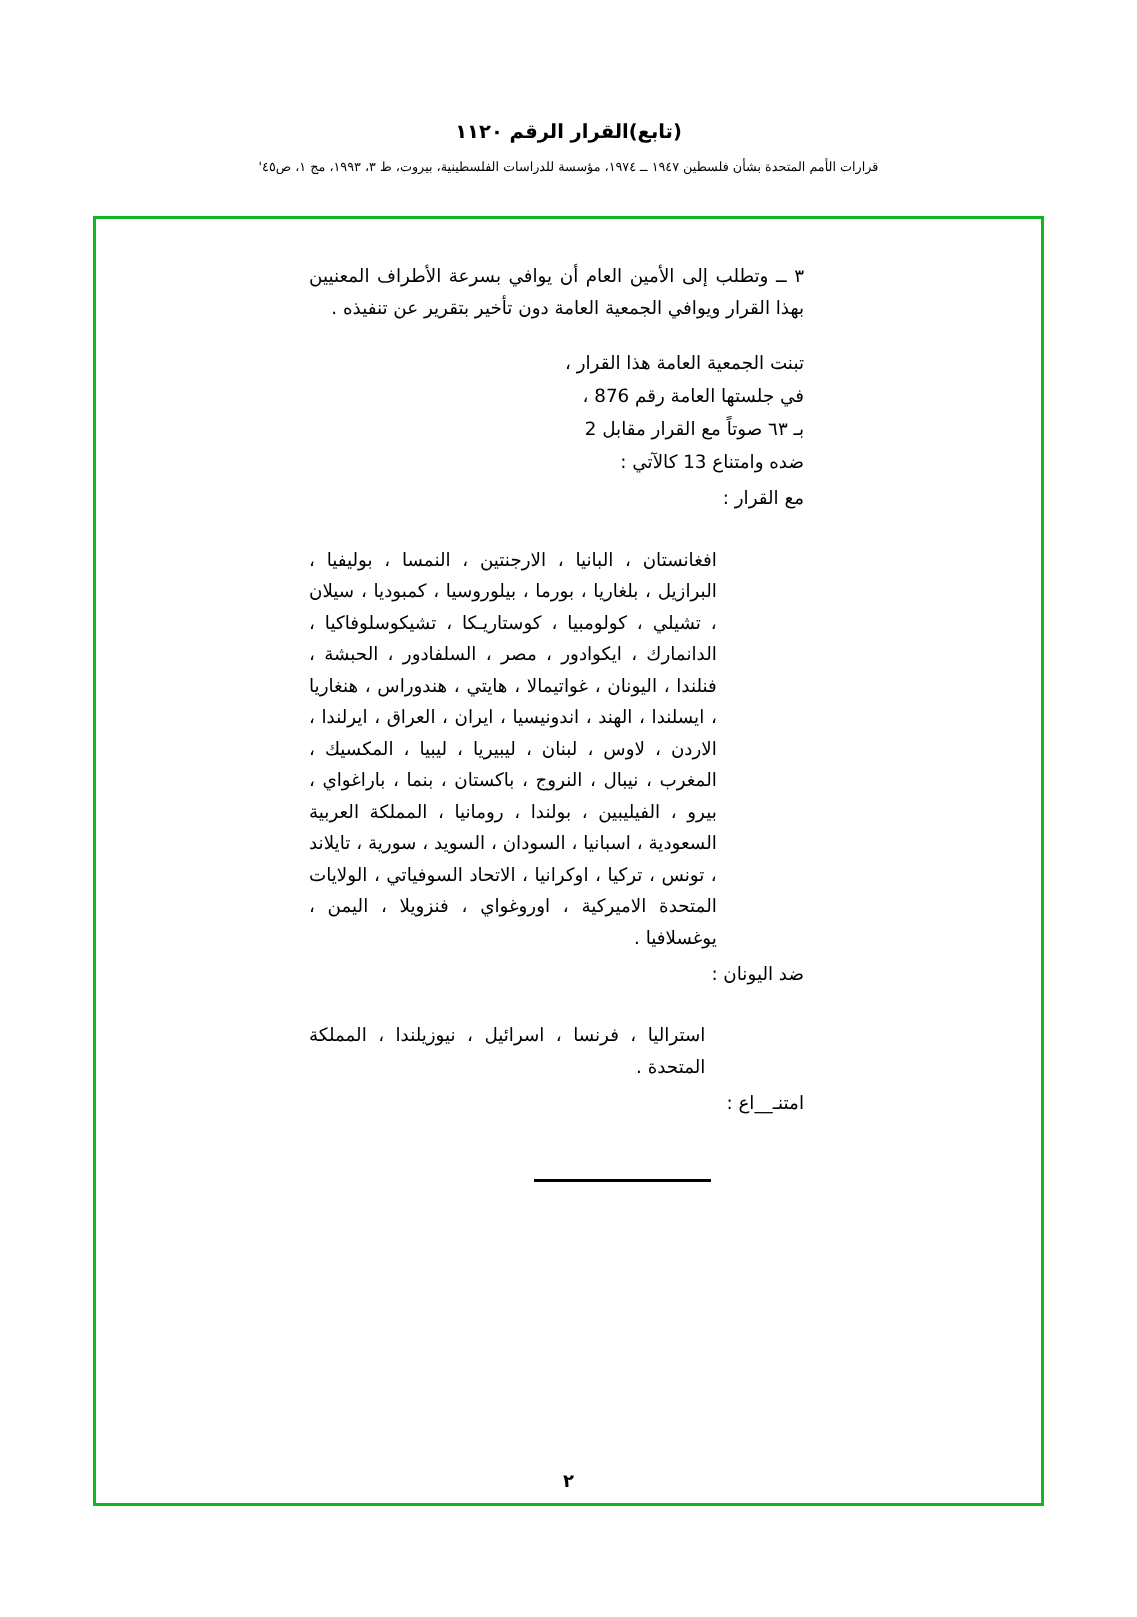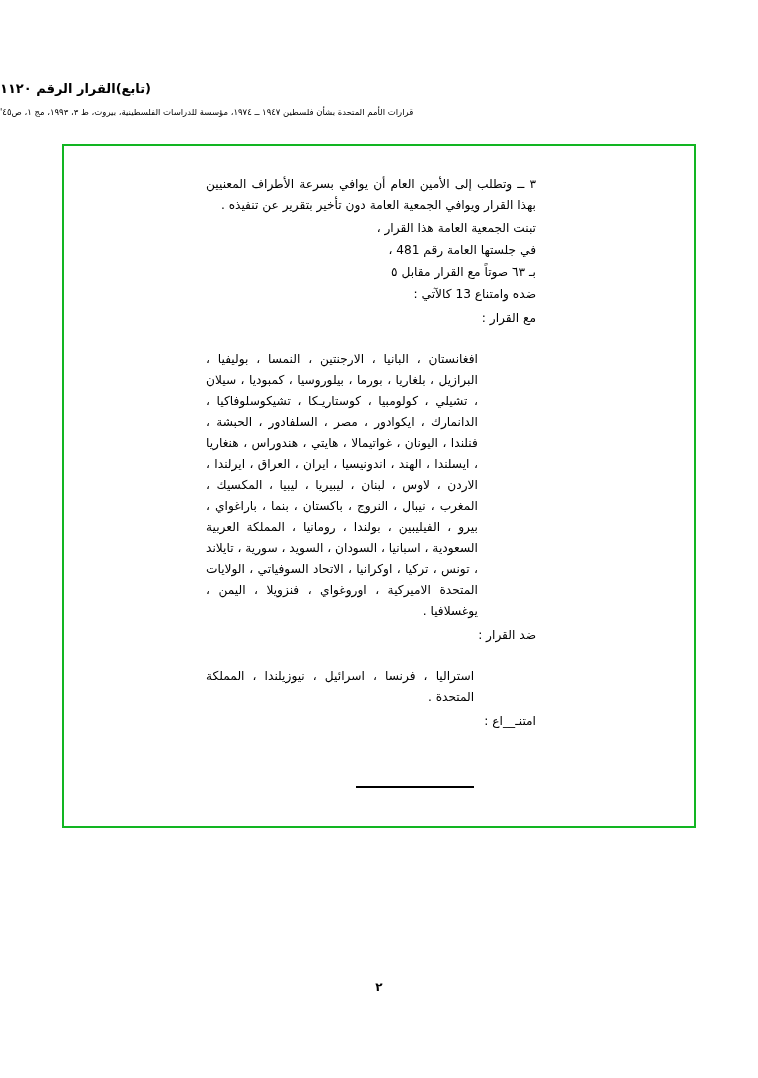--- a/index.html
+++ b/index.html
@@ -18,42 +18,42 @@
   .page {
     position: absolute;
     inset: 0;
     background: #ffffff;
   }
   .header-block {
     position: absolute;
     top: 80px;
     left: 0;
     right: 0;
-    text-align: left;
+    text-align: center;
   }
   .doc-title {
     font-size: 13px;
     font-weight: bold;
     letter-spacing: 0.5px;
     line-height: 1.4;
     color: #000;
   }
   .doc-subtitle {
     margin-top: 9px;
     font-size: 8.5px;
     font-weight: normal;
     color: #000;
     letter-spacing: 0.1px;
   }
   .green-frame {
     position: absolute;
     top: 144px;
     left: 62px;
     width: 634px;
-    height: 684px;
+    height: 860px;
     border: 2.5px solid #12b522;
     box-sizing: border-box;
     background: #ffffff;
   }
   .content {
     position: absolute;
     top: 28px;
     right: 158px;
     width: 330px;
     text-align: justify;
@@ -63,21 +63,21 @@
     font-size: 12.2px;
     line-height: 1.72;
     margin: 0 0 1px 0;
     text-align: justify;
     text-justify: inter-word;
   }
   .para.indent-first {
     text-indent: 0;
   }
   .block {
-    margin-top: 2px;
+    margin-top: 16px;
   }
   .list-block {
     display: flex;
     flex-direction: row;
     align-items: flex-start;
     margin-top: 3px;
     font-size: 12.2px;
     line-height: 1.72;
   }
   .list-label {
@@ -118,32 +118,32 @@
     <div class="doc-subtitle">قرارات الأمم المتحدة بشأن فلسطين ١٩٤٧ ــ ١٩٧٤، مؤسسة للدراسات الفلسطينية، بيروت، ط ٣، ١٩٩٣، مج ١، ص٤٥'</div>
   </div>
 
   <div class="green-frame">
     <div class="content">
 
       <p class="para indent-first">٣ ــ وتطلب إلى الأمين العام أن يوافي بسرعة الأطراف المعنيين بهذا القرار ويوافي الجمعية العامة دون تأخير بتقرير عن تنفيذه .</p>
 
       <div class="block">
         <p class="para">تبنت الجمعية العامة هذا القرار ،</p>
-        <p class="para">في جلستها العامة رقم 481 ،</p>
-        <p class="para">بـ ٦٣ صوتاً مع القرار مقابل ٥</p>
+        <p class="para">في جلستها العامة رقم 876 ،</p>
+        <p class="para">بـ ٦٣ صوتاً مع القرار مقابل 2</p>
         <p class="para">ضده وامتناع 13 كالآتي :</p>
       </div>
 
       <div class="list-block">
         <span class="list-label">مع القرار  :</span>
         <span class="list-body">افغانستان ، البانيا ، الارجنتين ، النمسا ، بوليفيا ، البرازيل ، بلغاريا ، بورما ، بيلوروسيا ، كمبوديا ، سيلان ، تشيلي ، كولومبيا ، كوستاريـكا ، تشيكوسلوفاكيا ، الدانمارك ، ايكوادور ، مصر ، السلفادور ، الحبشة ، فنلندا ، اليونان ، غواتيمالا ، هايتي ، هندوراس ، هنغاريا ، ايسلندا ، الهند ، اندونيسيا ، ايران ، العراق ، ايرلندا ، الاردن ، لاوس ، لبنان ، ليبيريا ، ليبيا ، المكسيك ، المغرب ، نيبال ، النروج ، باكستان ، بنما ، باراغواي ، بيرو ، الفيليبين ، بولندا ، رومانيا ، المملكة العربية السعودية ، اسبانيا ، السودان ، السويد ، سورية ، تايلاند ، تونس ، تركيا ، اوكرانيا ، الاتحاد السوفياتي ، الولايات المتحدة الاميركية ، اوروغواي ، فنزويلا ، اليمن ، يوغسلافيا .</span>
       </div>
 
       <div class="list-block">
-        <span class="list-label">ضد القرار :</span>
+        <span class="list-label">ضد اليونان :</span>
         <span class="list-body">استراليا ، فرنسا ، اسرائيل ، نيوزيلندا ، المملكة المتحدة .</span>
       </div>
 
       <div class="list-block">
         <span class="list-label">امتنـ__اع  :</span>
       </div>
 
       <div class="rule"></div>
     </div>
   </div>

